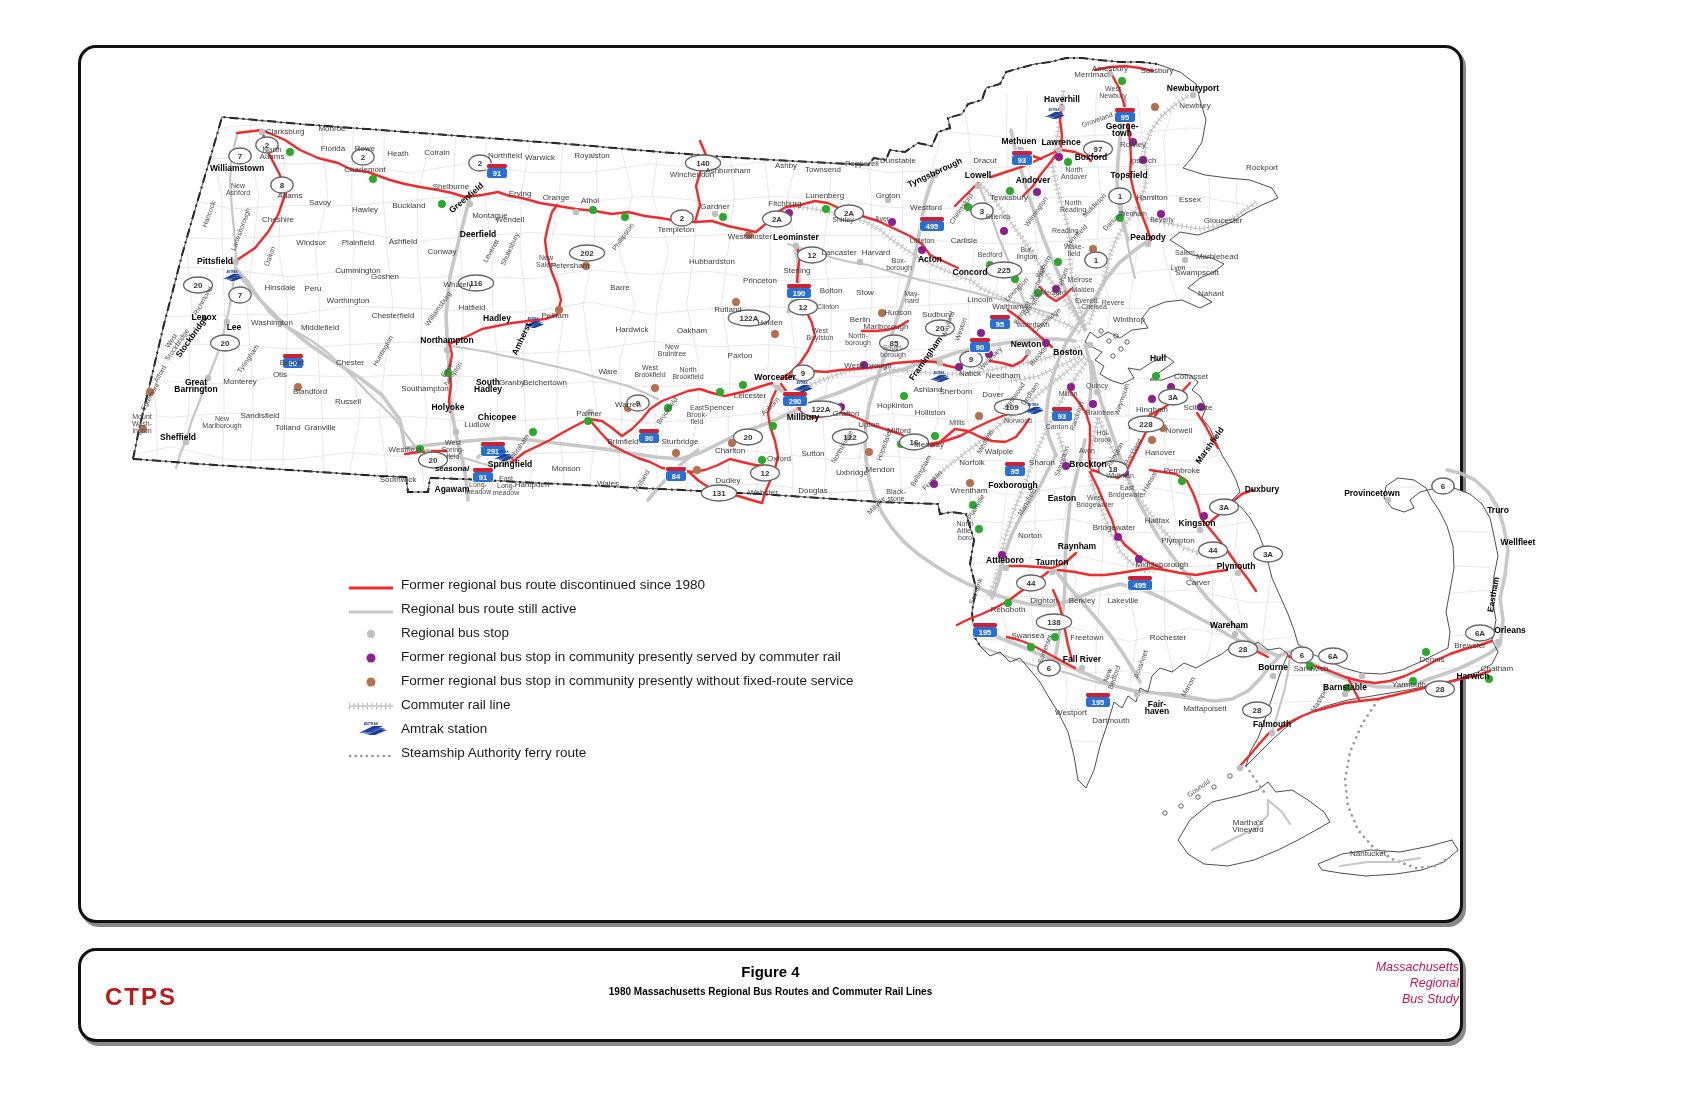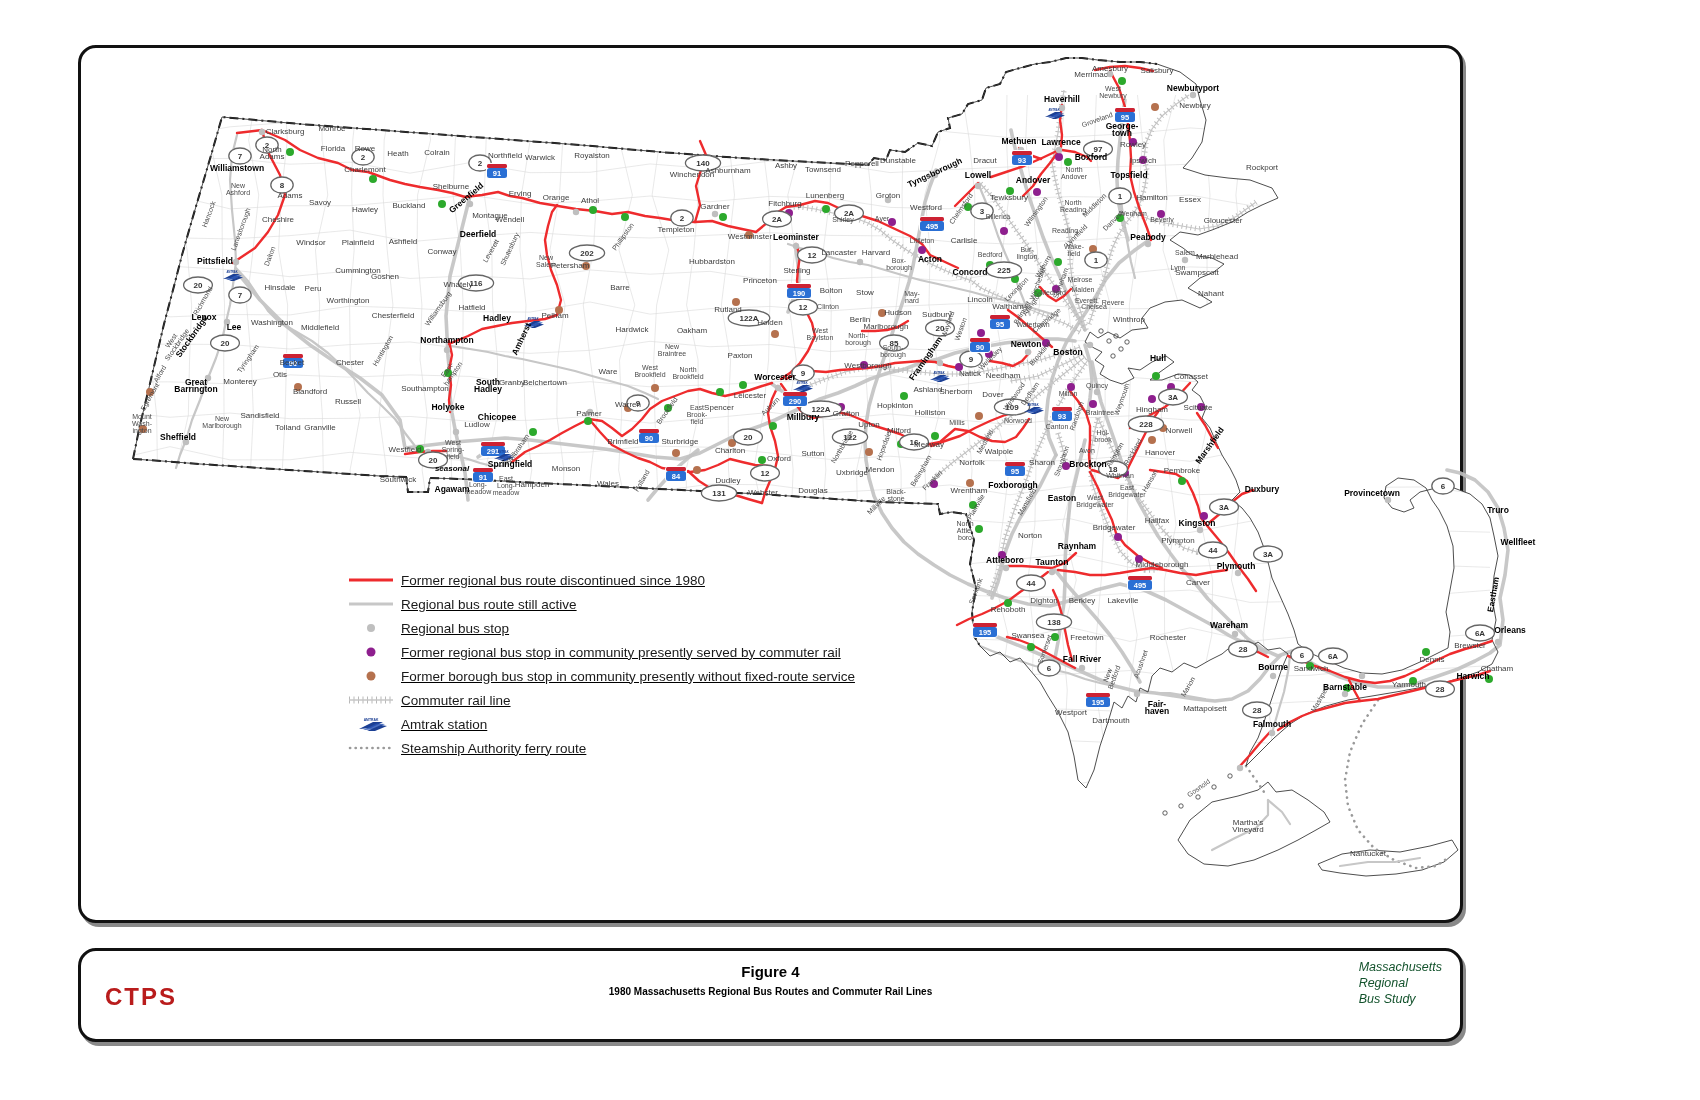--- a/index.html
+++ b/index.html
@@ -5,31 +5,31 @@
   html,body{margin:0;padding:0;background:#fff;}
   #stage{position:relative;width:1700px;height:1100px;background:#fff;overflow:hidden;
          font-family:"Liberation Sans",sans-serif;}
   .panel{position:absolute;border:3px solid #111;border-radius:18px;background:#fff;
          box-shadow:3px 4px 0 rgba(40,40,40,.55);}
   #map-panel{left:78px;top:45px;width:1379px;height:872px;}
   #title-panel{left:78px;top:948px;width:1379px;height:88px;}
   #map-svg{position:absolute;left:0;top:0;}
   
   #legend{position:absolute;left:345px;top:568px;z-index:5;}
-  .lg-row{display:flex;align-items:center;height:24px;text-decoration:underline;}
+  .lg-row{display:flex;align-items:flex-end;height:24px;}
   .lg-swatch{width:52px;display:flex;justify-content:center;align-items:center;flex:0 0 52px;}
   .lg-label{font-size:13.5px;color:#1a1a1a;padding-left:4px;white-space:nowrap;}
   
   #ctps{position:absolute;left:24px;top:32px;font-size:24px;font-weight:800;color:#b91c1c;
         letter-spacing:2px;}
   #title-center{position:absolute;left:0;right:0;top:12px;text-align:center;color:#000;}
   #fig-no{font-size:15px;font-weight:700;text-align:center;}
   #fig-title{font-size:10px;font-weight:700;margin-top:6px;}
-  #study{position:absolute;right:18px;top:8px;font-style:italic;
-         font-size:12.5px;color:#14532d;line-height:16px;}
+  #study{position:absolute;right:1px;top:8px;text-align:right;font-style:italic;
+         font-size:12.5px;color:#be185d;line-height:16px;}
   text{font-family:"Liberation Sans",sans-serif;}
   .town{font-size:8px;fill:#3c3c3c;}
   .town-s{font-size:7px;fill:#4a4a4a;}
   .town-b{font-size:8.5px;font-weight:700;fill:#000;}
   .town-i{font-size:8px;font-weight:700;font-style:italic;fill:#000;}
   .shield-t{font-size:8px;font-weight:700;fill:#333;}
   .ishield-t{font-size:7.5px;font-weight:700;fill:#fff;}
 </style>
 </head>
 <body>
@@ -963,21 +963,21 @@
           </svg>
         </span>
       <span class="lg-label">Former regional bus stop in community presently served by commuter rail</span>
     </div>
     <div class="lg-row">
       <span class="lg-swatch">
         <svg width="48" height="12">
             <circle cx="24" cy="6" r="4.5" fill="#b5714e"></circle>
           </svg>
         </span>
-      <span class="lg-label">Former borough bus stop in community presently without fixed-route service</span>
+      <span class="lg-label">Former regional bus stop in community presently without fixed-route service</span>
     </div>
     <div class="lg-row">
       <span class="lg-swatch">
         <svg width="48" height="12">
             <line x1="2" y1="6" x2="46" y2="6" stroke="#b9b9b9" stroke-width="7" stroke-dasharray="1 3.5"></line>
             <line x1="2" y1="6" x2="46" y2="6" stroke="#c6c6c6" stroke-width="1.4"></line>
           </svg>
         </span>
       <span class="lg-label">Commuter rail line</span>
     </div>

